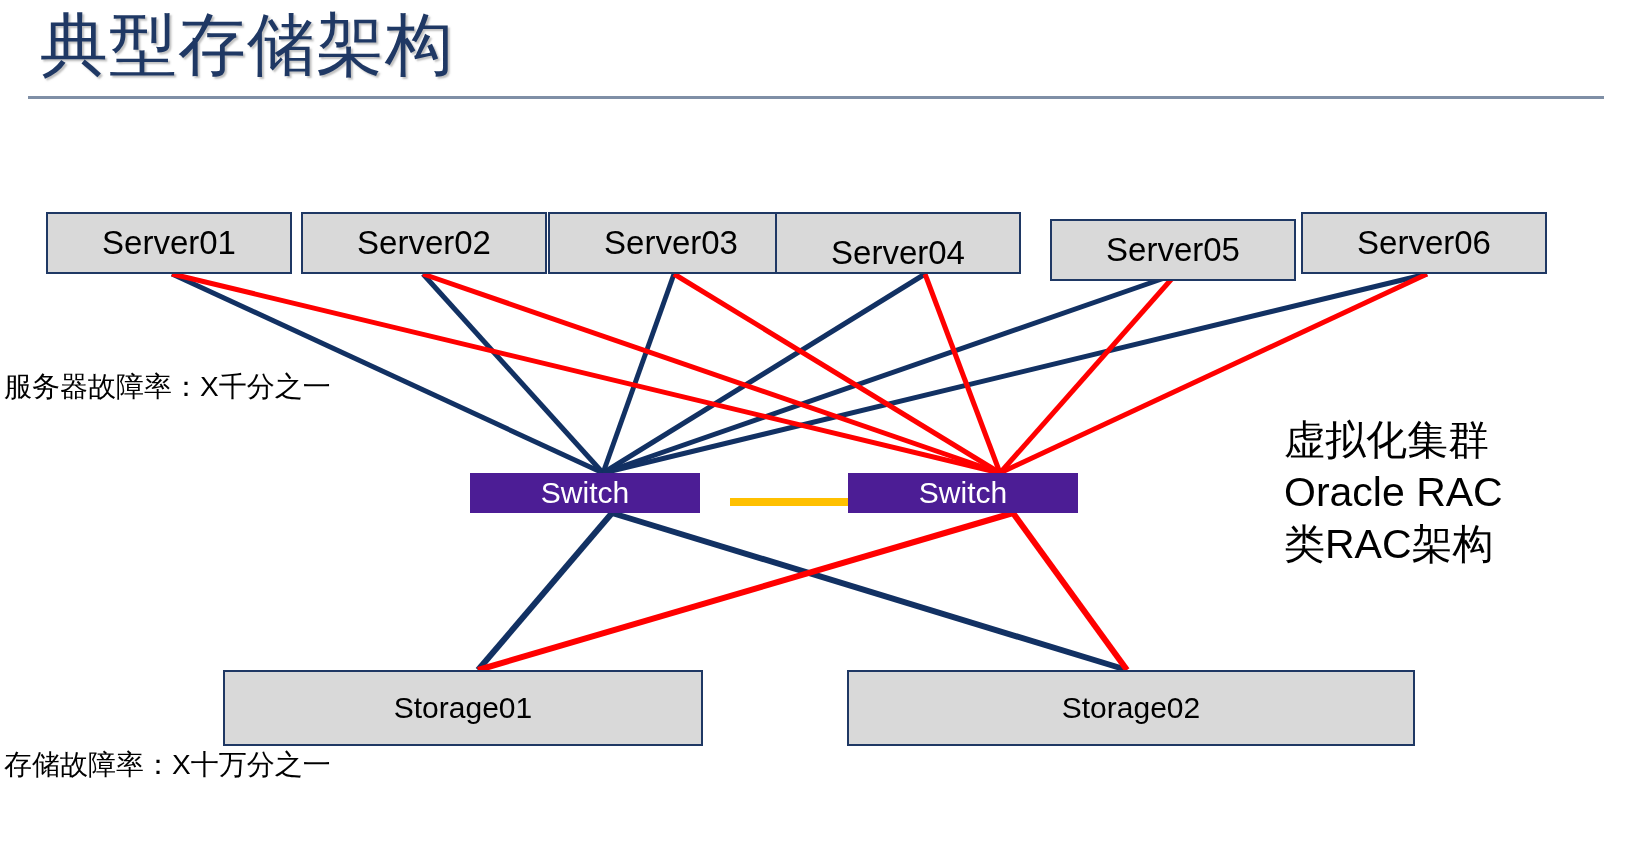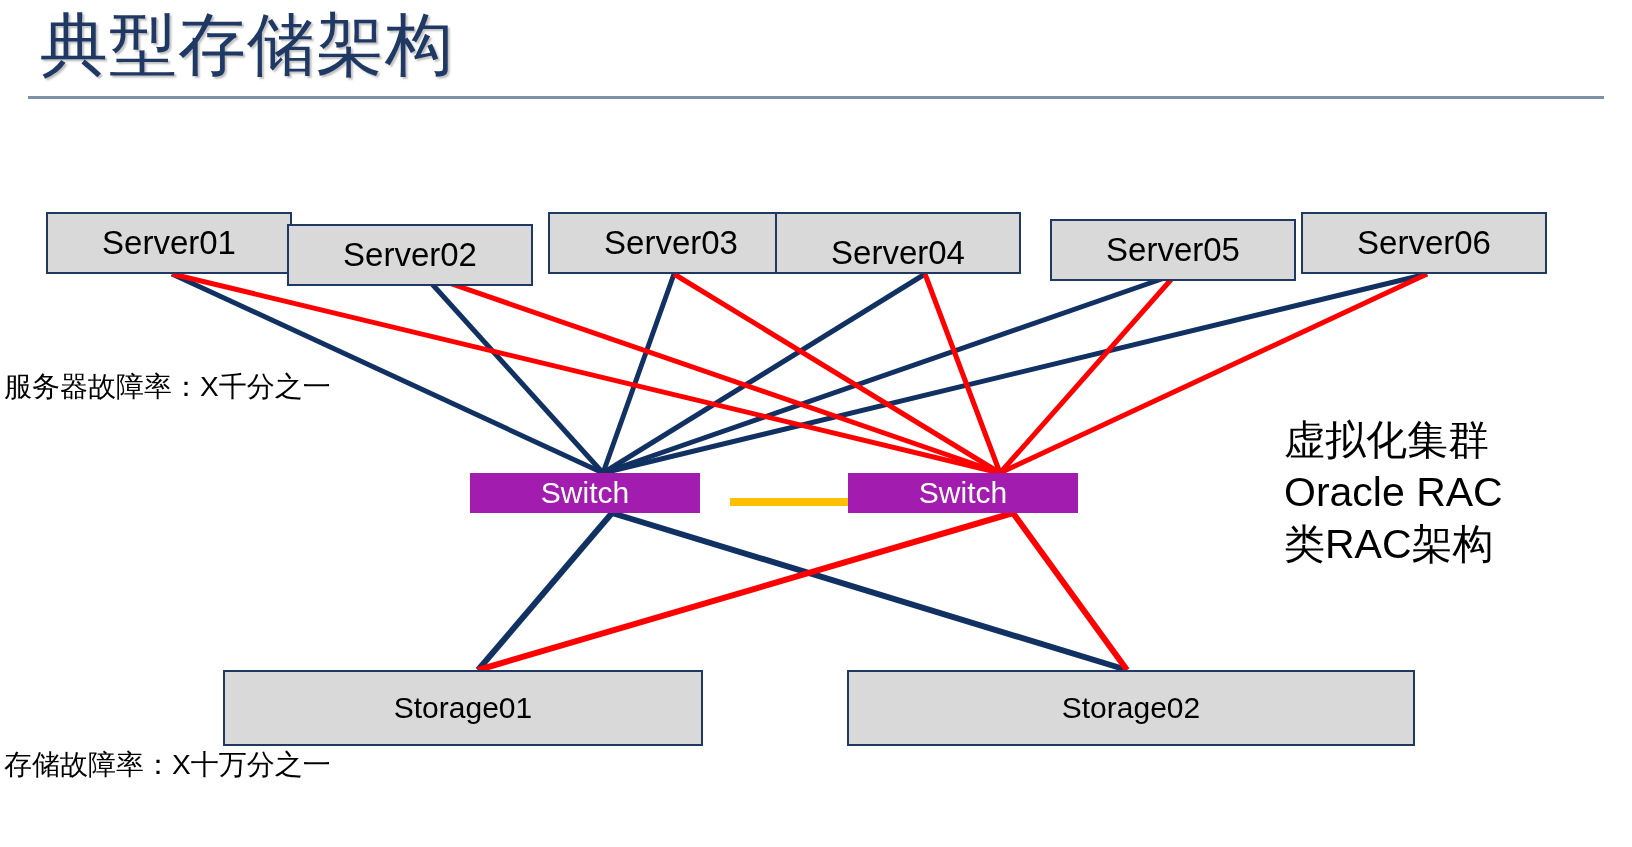--- a/index.html
+++ b/index.html
@@ -63,21 +63,21 @@
   .server {
     background: #D9D9D9;
     border: 2px solid #1F3864;
     font-size: 33px;
     color: #000000;
     top: 212px;
     height: 62px;
     width: 246px;
   }
   .switch {
-    background: #a21caf;
+    background: #4c1d95;
     border: none;
     color: #ffffff;
     font-size: 30px;
     top: 473px;
     height: 40px;
     width: 212px;
   }
   .storage {
     background: #D9D9D9;
     border: 2px solid #1F3864;
@@ -142,21 +142,21 @@
     <g stroke="#FF0000" stroke-width="6" stroke-linecap="butt" fill="none">
       <line x1="1013" y1="513" x2="478" y2="670"></line>
       <line x1="1013" y1="513" x2="1127" y2="670"></line>
     </g>
     <line x1="730" y1="502" x2="883" y2="502" stroke="#FFC000" stroke-width="8"></line>
   </svg>
 
   <div class="node server" style="left:46px;width:246px;">
     <span>Server01</span>
   </div>
-  <div class="node server" style="left:287px;width:246px;margin-top:12px;">
+  <div class="node server" style="left:301px;width:246px;">
     <span>Server02</span>
   </div>
   <div class="node server" style="left:548px;width:246px;">
     <span>Server03</span>
   </div>
   <div class="node server" style="left:775px;width:246px;align-items:flex-end;">
     <span>Server04</span>
   </div>
   <div class="node server" style="left:1050px;width:246px;margin-top:7px;">
     <span>Server05</span>

